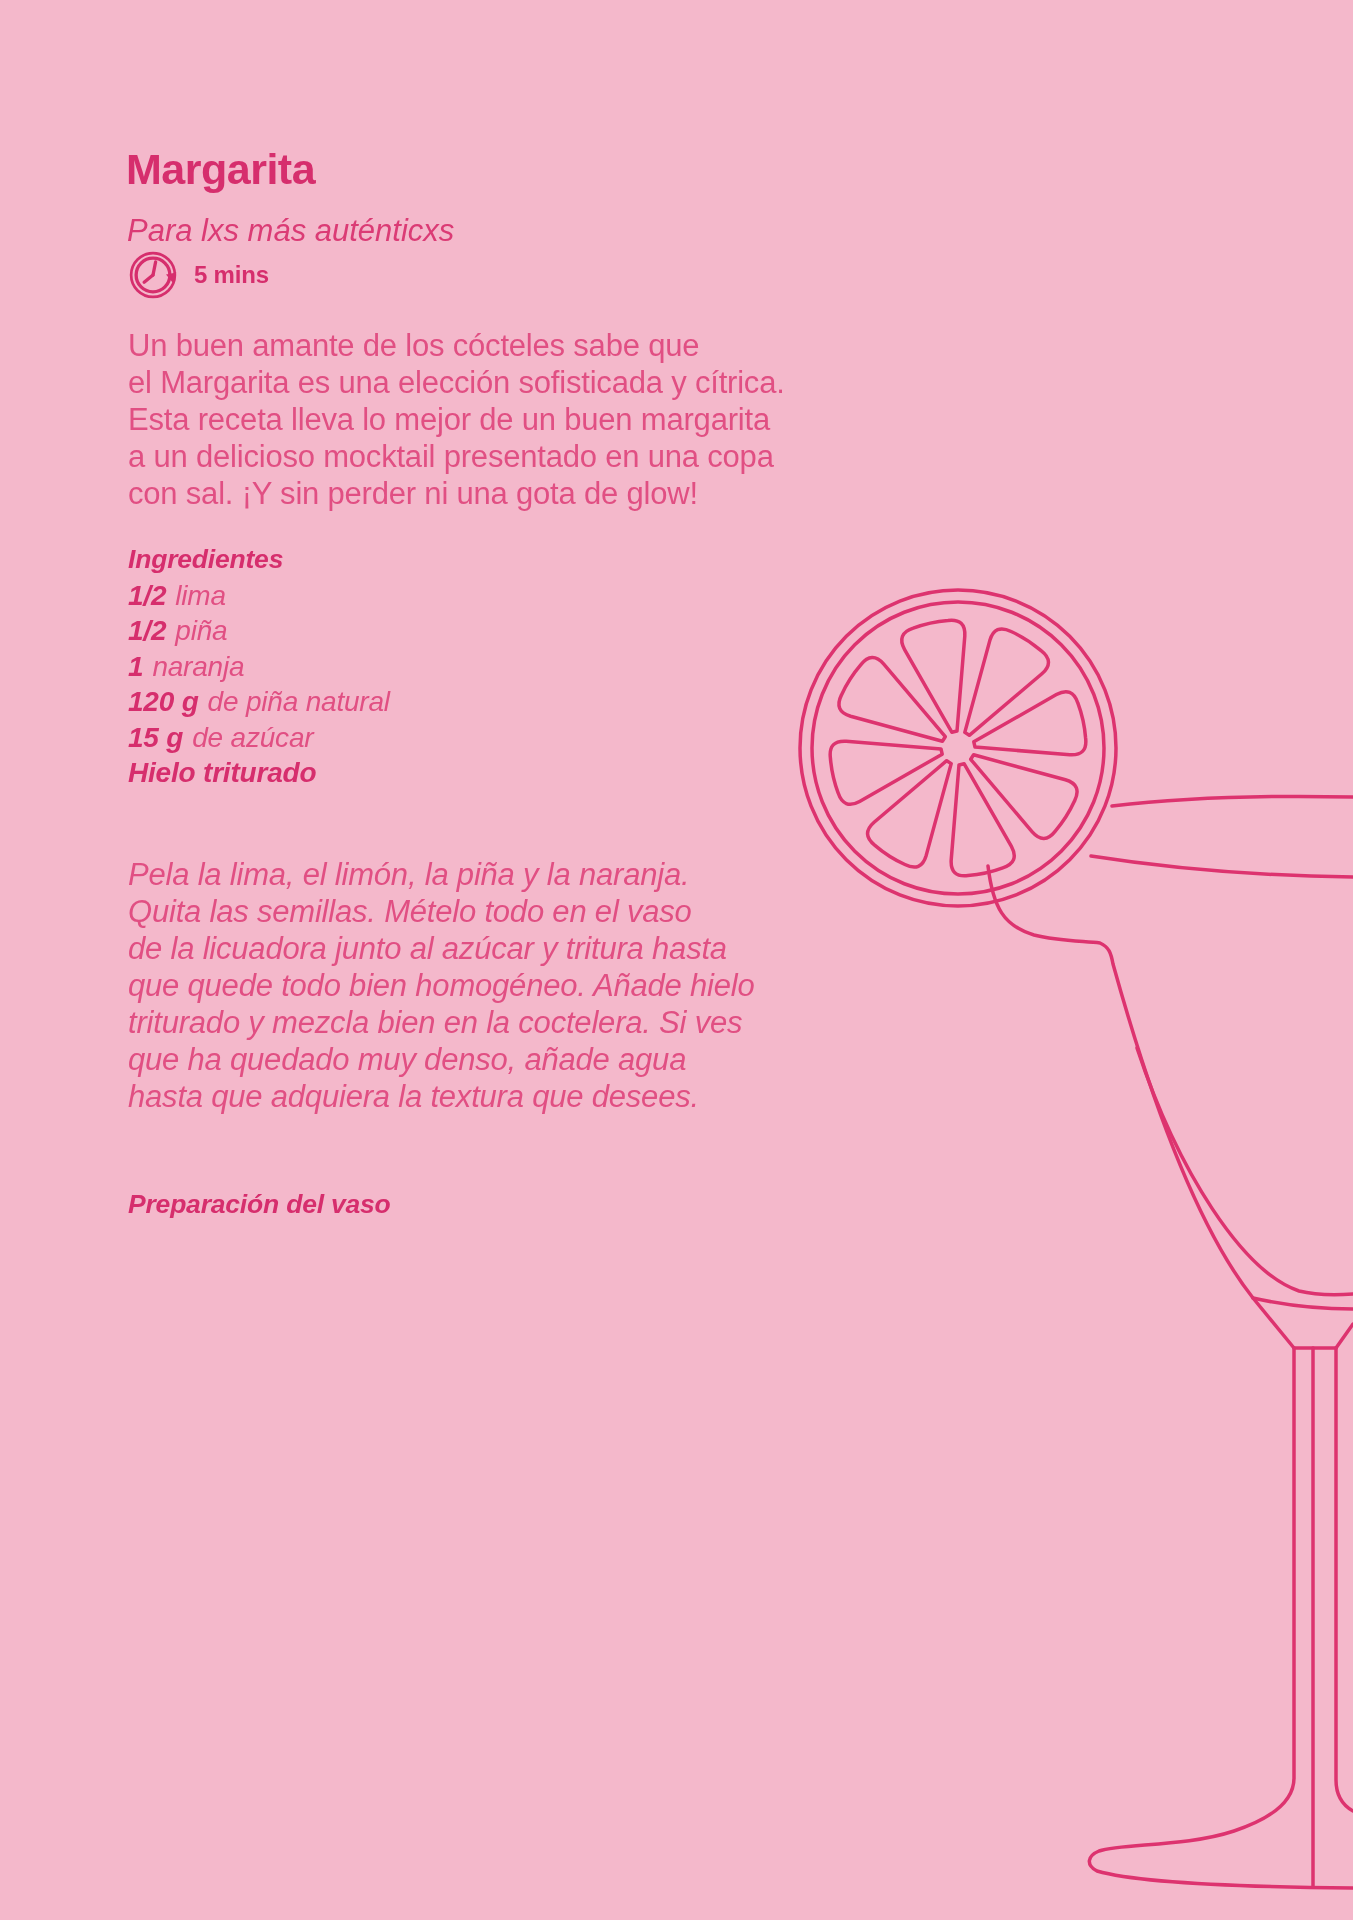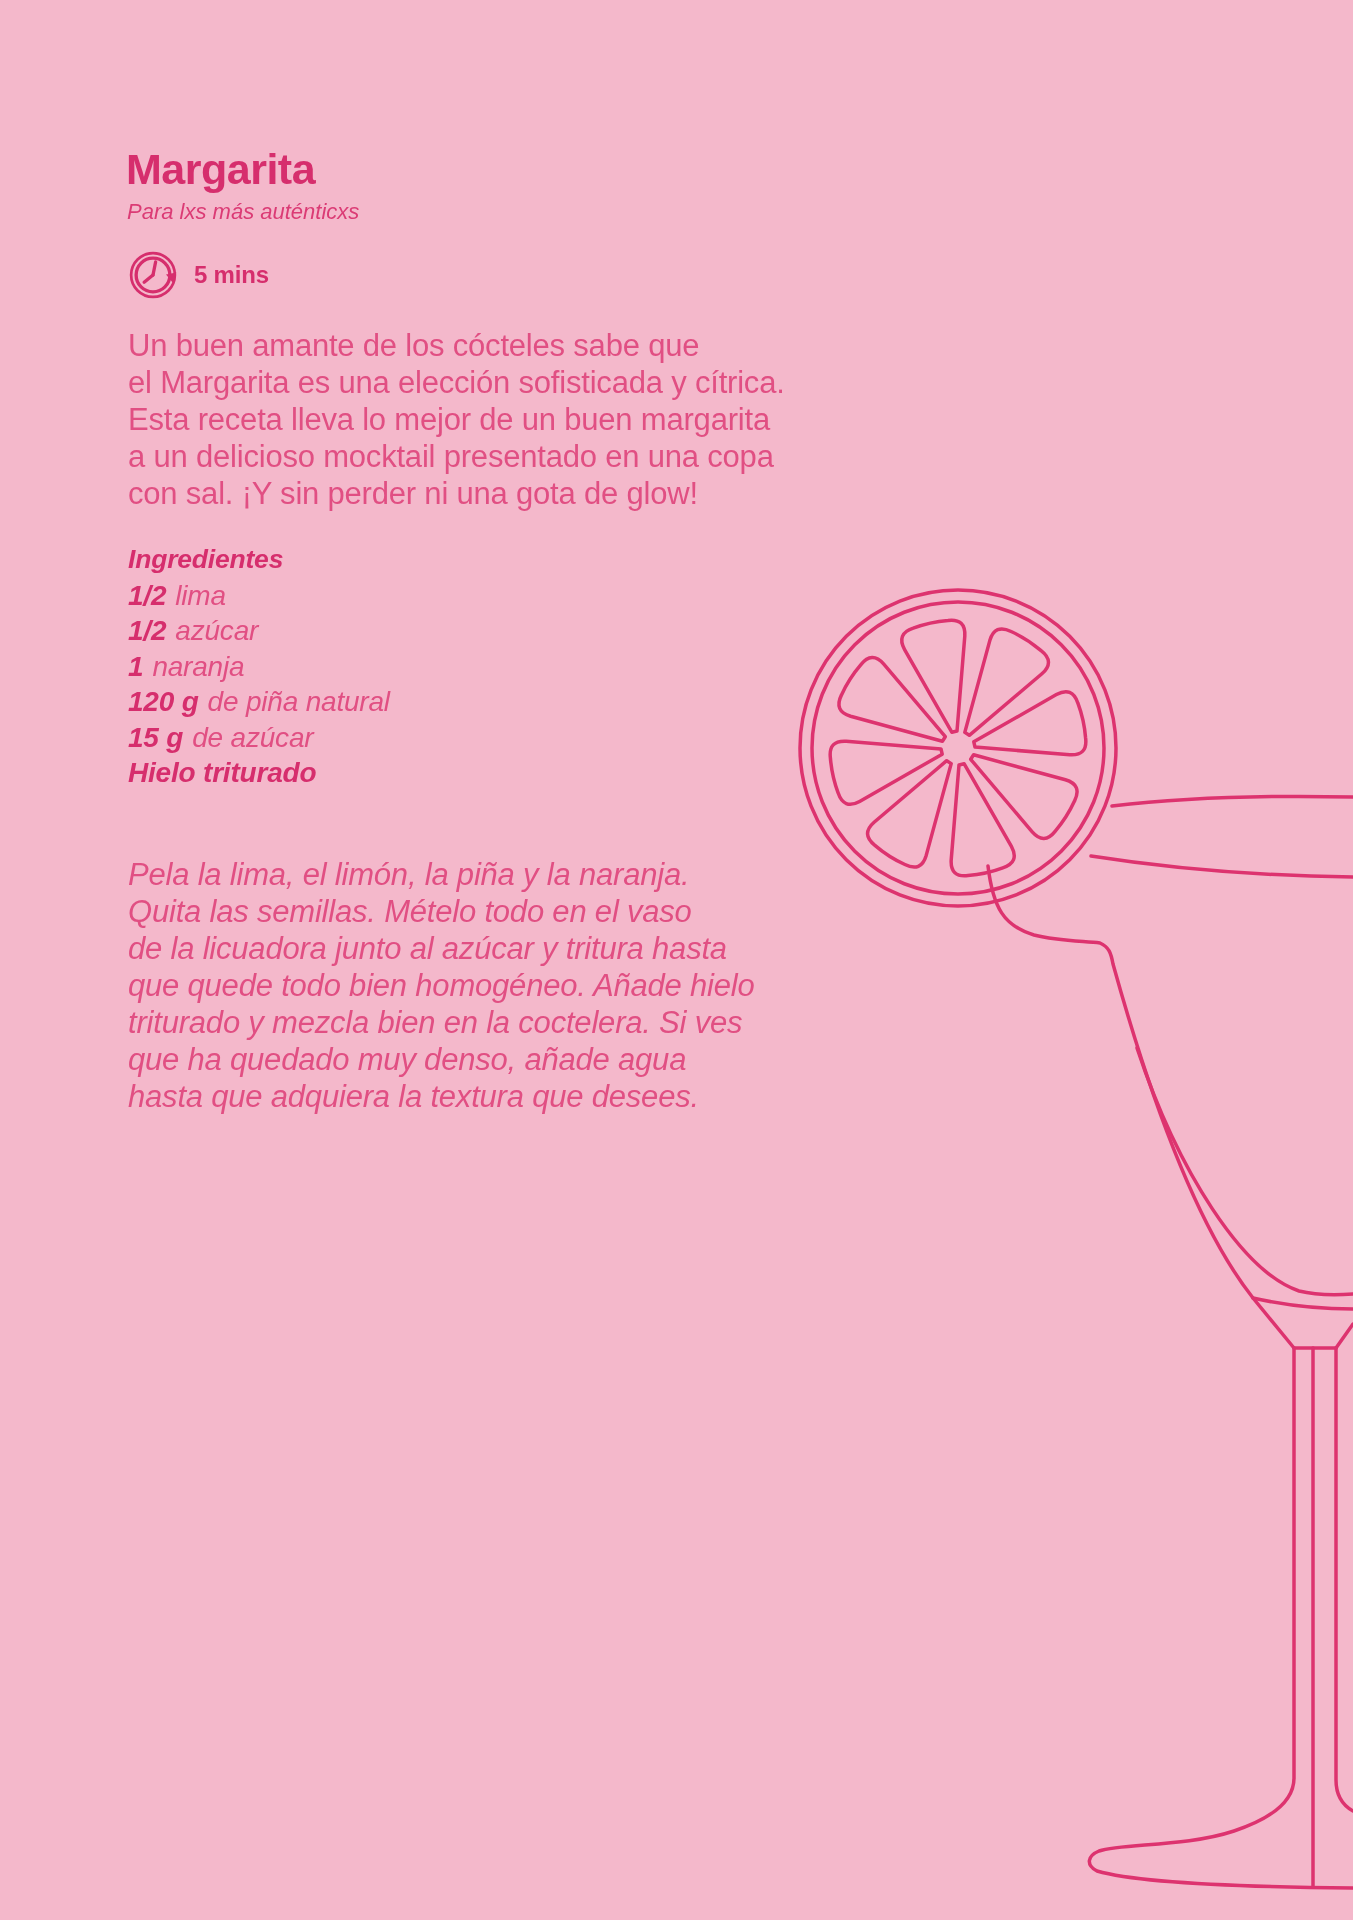--- a/index.html
+++ b/index.html
@@ -17,22 +17,22 @@
     font-family:"Liberation Sans", sans-serif;
     color:var(--ink);
   }
   .abs{position:absolute;}
   .title{
     left:126px;top:145px;
     font-size:43px;font-weight:800;letter-spacing:-0.5px;
     color:var(--ink-bold);
   }
   .subtitle{
-    left:127px;top:199px;
-    font-size:22px;font-style:italic;font-weight:500;
+    left:127px;top:213px;
+    font-size:31px;font-style:italic;font-weight:500;
     color:#DB3B75;
   }
   .time-row{
     left:128px;top:250px;
     display:flex;align-items:center;gap:16px;
   }
   .time-label{
     font-size:24px;font-weight:700;color:var(--ink-bold);letter-spacing:-0.2px;
   }
   .para{
@@ -112,31 +112,32 @@
 
 <p class="abs para intro">Un buen amante de los cócteles sabe que
 el Margarita es una elección sofisticada y cítrica.
 Esta receta lleva lo mejor de un buen margarita
 a un delicioso mocktail presentado en una copa
 con sal. ¡Y sin perder ni una gota de glow!</p>
 
 <div class="abs section ingredients">
   <div class="section-heading">Ingredientes</div>
   <div class="ingredient-row"><span class="ingredient-qty">1/2</span><span>lima</span></div>
-  <div class="ingredient-row"><span class="ingredient-qty">1/2</span><span>azúcar</span></div>
+  <div class="ingredient-row"><span class="ingredient-qty">1/2</span><span>piña</span></div>
   <div class="ingredient-row"><span class="ingredient-qty">1</span><span>naranja</span></div>
   <div class="ingredient-row"><span class="ingredient-qty">120 g</span><span>de piña natural</span></div>
   <div class="ingredient-row"><span class="ingredient-qty">15 g</span><span>de azúcar</span></div>
   <div class="ingredient-row"><span class="ingredient-qty">Hielo triturado</span><span></span></div>
 </div>
 
 <div class="abs section prep">
   <p class="para">Pela la lima, el limón, la piña y la naranja.
 Quita las semillas. Mételo todo en el vaso
 de la licuadora junto al azúcar y tritura hasta
 que quede todo bien homogéneo. Añade hielo
 triturado y mezcla bien en la coctelera. Si ves
 que ha quedado muy denso, añade agua
 hasta que adquiera la textura que desees.</p>
 </div>
 
 <div class="abs section vaso">
+  <div class="section-heading">Preparación del vaso</div>
 </div>
 
 </body></html>

